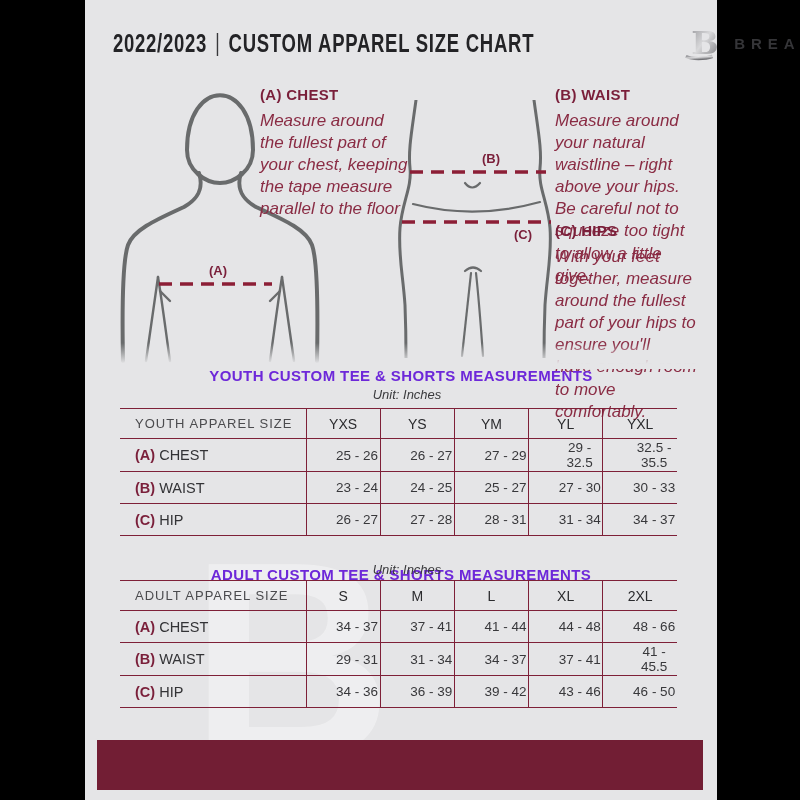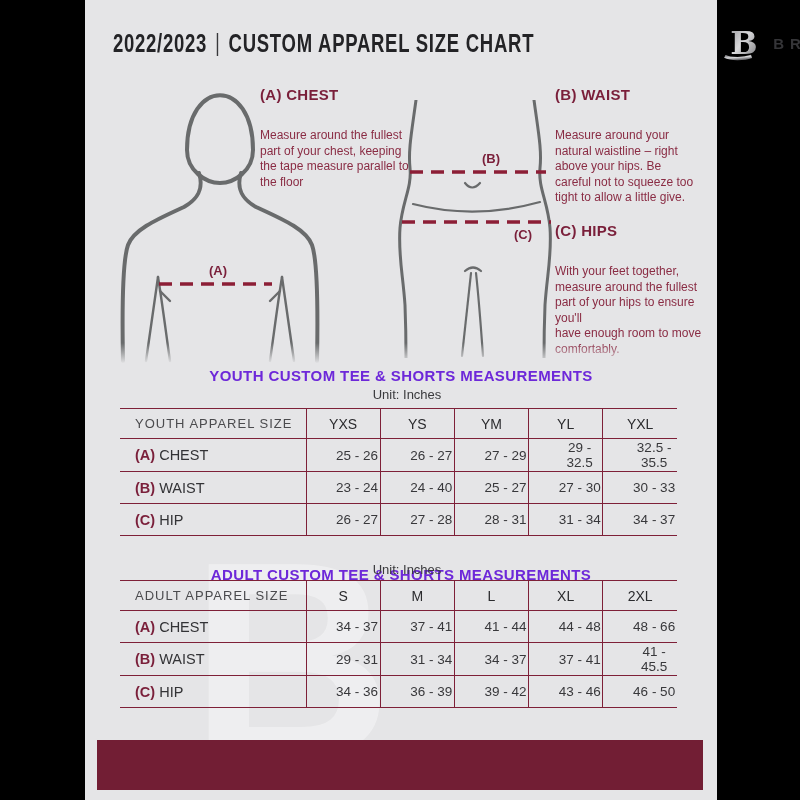--- a/index.html
+++ b/index.html
@@ -12,37 +12,37 @@
     --ink-soft:#4b4b4e;
     --page:#e5e5e7;
     --fig:#696b6c;
   }
   *{box-sizing:border-box;}
   body{margin:0;background:#000;font-family:"Liberation Sans",sans-serif;}
   .stage{position:relative;width:800px;height:800px;background:#000;overflow:hidden;}
   .page{position:absolute;left:85px;top:0;width:632px;height:800px;background:var(--page);}
 
   
-  .hdr{position:absolute;top:22px;left:28px;right:22px;height:42px;display:flex;align-items:center;justify-content:space-between;gap:39px;}
+  .hdr{position:absolute;top:22px;left:28px;right:22px;height:42px;display:flex;align-items:center;justify-content:space-between;}
   .hdr-title{display:flex;align-items:center;gap:11px;transform:scaleX(.74);transform-origin:left center;white-space:nowrap;
     font-weight:700;font-size:25px;letter-spacing:1px;color:#232326;}
   .hdr-sep{font-weight:400;color:#38383b;font-size:23px;}
   .hdr-right{display:flex;align-items:center;gap:10px;}
   .brand{font-weight:700;font-size:15px;letter-spacing:6px;color:#353538;}
 
   
   .fig{position:absolute;}
   .guide-head{position:absolute;font-weight:700;font-size:15px;color:var(--head-maroon);letter-spacing:.3px;}
-  .guide-body{position:absolute;font-size:12px;line-height:1.3;color:var(--body-maroon);white-space:pre-line;margin-top:18px;}
+  .guide-body{position:absolute;font-style:italic;font-size:17px;line-height:1.3;color:var(--body-maroon);white-space:pre-line;}
   .fade{position:absolute;left:0;top:343px;width:100%;height:26px;
     background:linear-gradient(to bottom,rgba(229,229,231,0),var(--page) 80%);pointer-events:none;}
 
   
   .tbl-title{position:absolute;left:0;right:0;text-align:center;font-weight:700;font-size:15px;letter-spacing:.4px;color:#6d28d9;}
-  .tbl-unit{position:absolute;left:0;right:0;text-align:center;font-size:13px;color:#3a3a3d;padding-left:12px;}
+  .tbl-unit{position:absolute;left:0;right:0;text-align:center;font-style:italic;font-size:13px;color:#3a3a3d;padding-left:12px;}
   table.size-table{position:absolute;left:35px;width:557px;border-collapse:collapse;table-layout:fixed;background:transparent;}
   col.c-label{width:186px;}
   col.c-size{width:74.2px;}
   .size-table thead tr{border-top:1.6px solid var(--line);border-bottom:1.6px solid var(--line);}
   .size-table tbody tr{border-bottom:1.6px solid var(--line);}
   .size-table th+th,.size-table td+td{border-left:1.6px solid var(--line);}
   .size-table th{height:30px;font-weight:400;font-size:14px;color:#2b2b2e;text-align:center;}
   .size-table th.first{font-weight:400;font-size:13px;letter-spacing:1px;color:var(--ink-soft);text-align:left;padding-left:15px;}
   .size-table td{height:32px;font-size:13.5px;color:#38383b;text-align:center;padding-left:29px;}
   .size-table td.row-label{text-align:left;padding-left:15px;font-size:14.5px;color:var(--ink);}
@@ -158,21 +158,21 @@
           <td class="row-label"><span class="key">(A)</span> <span>CHEST</span></td>
           <td>25 - 26</td>
           <td>26 - 27</td>
           <td>27 - 29</td>
           <td>29 - 32.5</td>
           <td>32.5 - 35.5</td>
         </tr>
         <tr>
           <td class="row-label"><span class="key">(B)</span> <span>WAIST</span></td>
           <td>23 - 24</td>
-          <td>24 - 40</td>
+          <td>24 - 25</td>
           <td>25 - 27</td>
           <td>27 - 30</td>
           <td>30 - 33</td>
         </tr>
         <tr>
           <td class="row-label"><span class="key">(C)</span> <span>HIP</span></td>
           <td>26 - 27</td>
           <td>27 - 28</td>
           <td>28 - 31</td>
           <td>31 - 34</td>

